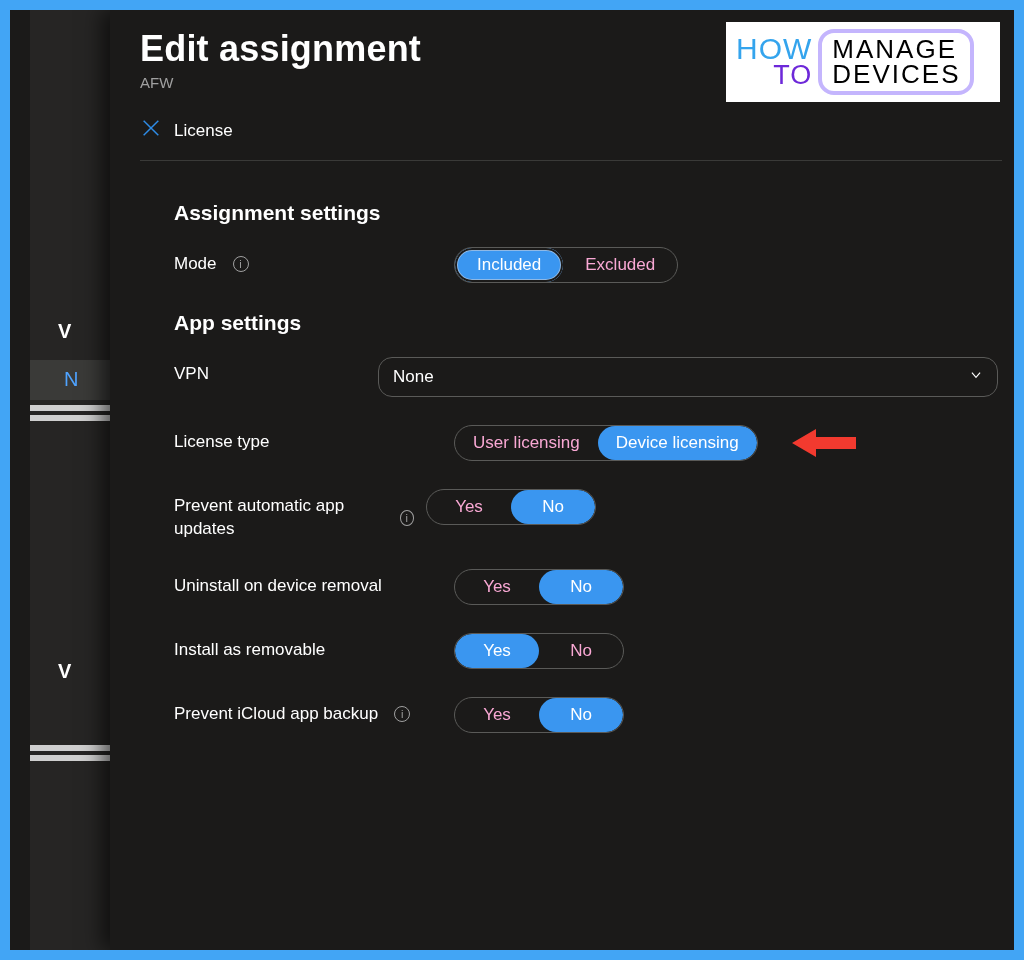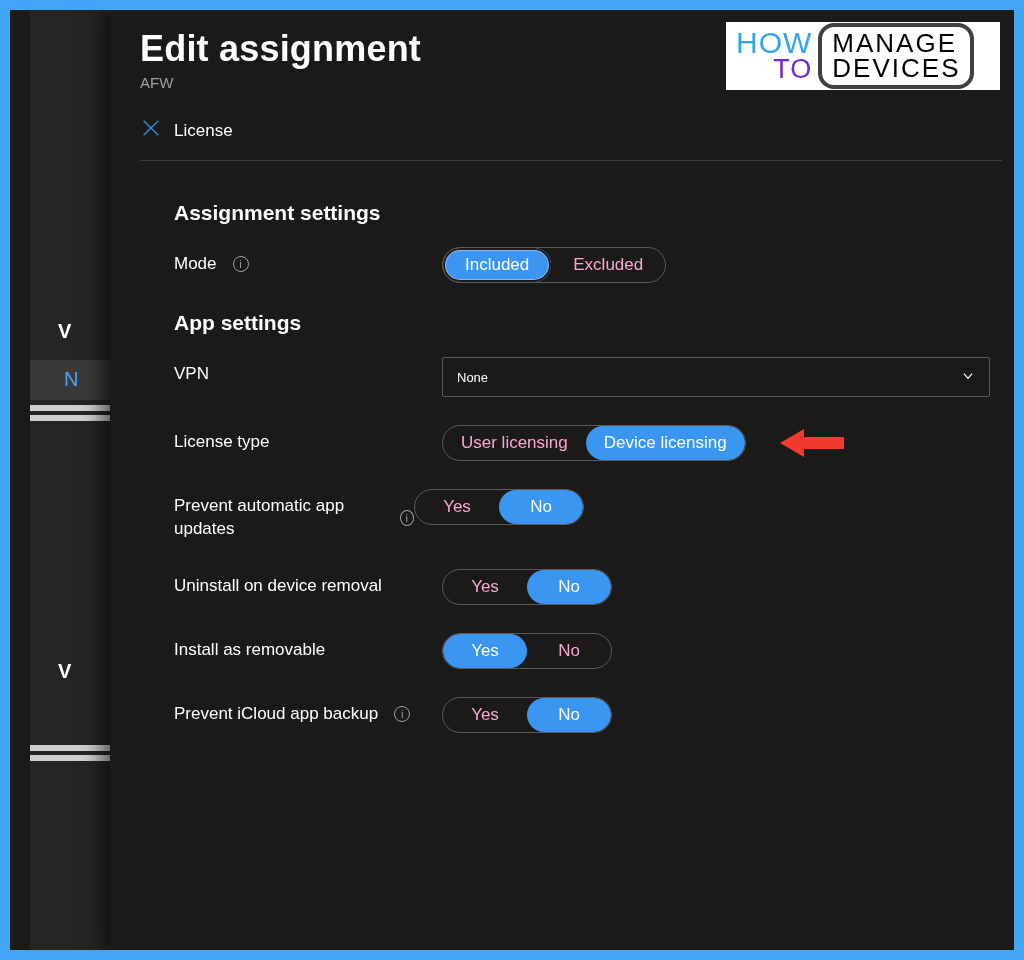--- a/index.html
+++ b/index.html
@@ -37,50 +37,50 @@
   }
   .title { font-size: 36px; font-weight: 600; letter-spacing: 0.2px; }
   .subtitle { font-size: 15px; color: #a0a0a0; margin-top: 4px; }
   .toolbar { display: flex; align-items: center; gap: 14px; margin-top: 26px; padding-bottom: 16px; border-bottom: 1px solid #3a3a38; }
   .toolbar .x-icon svg { width: 22px; height: 22px; }
   .toolbar .remove-btn { display: flex; align-items: center; gap: 12px; background: none; border: none; color: #fff; font-size: 17px; cursor: pointer; }
   .content { padding: 30px 4px 0 34px; }
   .section-h { font-size: 21px; font-weight: 700; margin: 10px 0 22px 0; }
   .row { display: flex; align-items: flex-start; margin-bottom: 28px; }
   .row .label { width: 268px; font-size: 17px; color: #fff; display: flex; align-items: center; gap: 16px; line-height: 1.35; padding-top: 6px; }
-  .row .ctrl { flex: 1; display: flex; align-items: flex-end; position: relative; }
+  .row .ctrl { flex: 1; display: flex; align-items: flex-end; position: relative; margin-left: 12px; }
   .info-icon { display:inline-flex; align-items:center; justify-content:center; width:16px; height:16px; border:1px solid #a0a0a0; border-radius:50%; font-size:11px; color:#a0a0a0; font-style: normal;}
 
   
   .pill-group { display:inline-flex; border:1px solid #5a5a58; border-radius: 999px; overflow: hidden; height: 36px; }
   .pill { padding: 0 22px; display:flex; align-items:center; justify-content:center; font-size: 17px; color:#f9a8d4; cursor:pointer; background: transparent; border:none; white-space: nowrap; }
   .pill.selected { background: #3a96f0; color: #fff; border-radius: 999px; }
   .pill-group.yn .pill { min-width: 84px; }
 
   
   .pill.ring { position: relative; }
   .pill.ring.selected { box-shadow: inset 0 0 0 2px #1b1a19, inset 0 0 0 3px #8fb9e6; }
 
   
   .pill-group.license .pill { padding: 0 18px; }
 
   
-  .dropdown { width: 548px; max-width: 100%; height: 40px; border:1px solid #5a5a58; background: #1b1a19; color:#fff; display:flex; align-items:center; justify-content:space-between; padding: 0 14px; font-size:13px; cursor:pointer; border-radius: 2px; }
+  .dropdown { width: 620px; max-width: 100%; height: 40px; border:1px solid #5a5a58; background: #1b1a19; color:#fff; display:flex; align-items:center; justify-content:space-between; padding: 0 14px; font-size:17px; cursor:pointer; border-radius: 14px; }
   .chev { width: 14px; height: 14px; }
 
   
   .red-arrow { position: absolute; left: 338px; top: 0px; }
   .red-arrow svg { width: 64px; height: 36px; }
 
   
-  .logo { position: absolute; top: 12px; right: 14px; width: 274px; height: 68px; background: #fff; display:flex; align-items:center; padding: 6px 10px; gap: 6px; }
+  .logo { position: absolute; top: 12px; right: 14px; width: 274px; height: 80px; background: #fff; display:flex; align-items:center; padding: 6px 10px; gap: 6px; }
   .logo-left { display:flex; flex-direction:column; align-items:flex-end; line-height:0.95; }
   .logo-left .how { font-family: Impact, 'Arial Black', sans-serif; font-size: 30px; color:#34a4ed; letter-spacing:1px; }
   .logo-left .to { font-family: Impact, 'Arial Black', sans-serif; font-size: 27px; color:#6d28d9; letter-spacing:1px; }
-  .logo-right { border:4px solid #404040; border-radius: 16px; padding: 4px 10px; display:flex; flex-direction:column; line-height:0.95; }
+  .logo-right { border:4px solid #c4b5fd; border-radius: 16px; padding: 4px 10px; display:flex; flex-direction:column; line-height:0.95; }
   .logo-right span { font-family: Impact, 'Arial Black', sans-serif; font-size: 26px; color:#000; letter-spacing:2px; }
 </style>
 </head>
 <body>
 
 <div class="frame">
 
   <div class="bg-col">
     <div class="v1">V</div>
     <div class="row-sel"></div>

